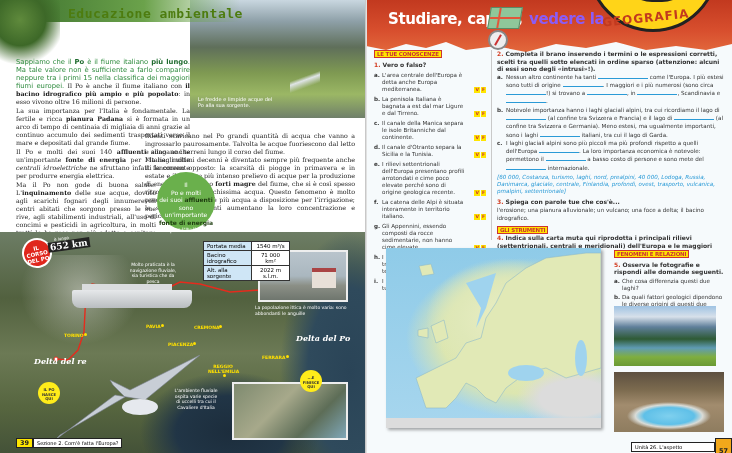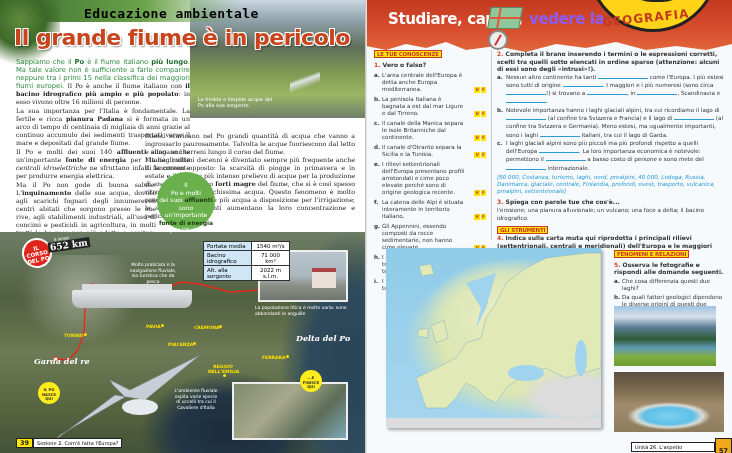--- a/index.html
+++ b/index.html
@@ -8,21 +8,21 @@
 #left{left:0;width:366px;background:#fff}
 #right{left:366px;width:366px;background:#f6fafc}
 .spine{position:absolute;left:365px;top:0;width:2px;height:453px;background:linear-gradient(90deg,#bbb,#eee);z-index:20}
 
 
 .l-photo{position:absolute;left:190px;top:0;width:176px;height:118px;background:linear-gradient(180deg,#c9d7e0 0%,#8ea0a8 18%,#5f6f5a 40%,#7f9a52 62%,#9bb765 80%,#6f7f6a 100%)}
 .l-photo .stream{position:absolute;left:100px;top:50px;width:30px;height:68px;background:linear-gradient(160deg,transparent 40%,#dfe4e6 45%,transparent 55%)}
 .l-photo .cap{position:absolute;left:8px;top:96px;font:5px "DejaVu Sans",sans-serif;color:#fff;line-height:6px;width:80px}
 .l-band{position:absolute;left:0;top:0;width:240px;height:22px;background:linear-gradient(90deg,#3a6e2c,#6ba24b 60%,rgba(120,170,90,0))}
 .l-tree{position:absolute;left:0;top:0;width:60px;height:70px;background:radial-gradient(circle at 20px 20px,#5f8a3c 0,#3d6828 40%,rgba(60,100,40,0) 70%)}
-.sec-tag{position:absolute;left:84px;top:6px;font:bold 13px "DejaVu Sans Mono",monospace;color:#000000;letter-spacing:0.5px}
+.sec-tag{position:absolute;left:68px;top:6px;font:bold 13px "DejaVu Sans Mono",monospace;color:#4d7c0f;letter-spacing:0.5px}
 .l-title{position:absolute;left:14px;top:25px;font:bold 22px "DejaVu Sans",sans-serif;color:#c7441c;letter-spacing:-0.5px;text-shadow:1px 1px 0 #fff,-1px -1px 0 #fff,1px -1px 0 #fff,-1px 1px 0 #fff,2px 2px 2px rgba(0,0,0,.4)}
 .l-text{position:absolute;left:16px;top:58px;width:174px;font-size:6.3px;line-height:8px;color:#222;text-align:justify}
 .l-text .lead{color:#2d8a3d;font-family:"DejaVu Sans",sans-serif;font-size:6.8px}
 .l-text .lead b{color:#1d6a2d}
 .l-text p{margin-bottom:1px}
 .l-text2{position:absolute;left:145px;top:132px;width:210px;font-size:6.3px;line-height:8px;color:#222;text-align:justify}
 .green-circle{position:absolute;left:157px;top:172px;width:58px;height:58px;border-radius:50%;background:#6ab04c;color:#fff;font:6px "DejaVu Sans",sans-serif;text-align:center;padding-top:9px;line-height:7.5px;z-index:3}
 .green-circle b{color:#1e3d10}
 
 
@@ -106,21 +106,20 @@
 <div class="spine"></div>
 
 <div class="page" id="left">
   <div class="l-photo">
     <div class="stream"></div>
     <div class="cap">Le fredde e limpide acque del Po alla sua sorgente.</div>
   </div>
   <div class="l-band"></div>
   <div class="l-tree"></div>
   <div class="sec-tag">Educazione ambientale</div>
-  <h1 class="l-title">Il grande fiume è in pericolo</h1>
 
   <div class="l-text">
     <p>
       <span class="lead"><span>Sappiamo che il </span><b>Po</b><span> è il fiume italiano </span><b>più lungo</b><span>. Ma tale valore non è sufficiente a farlo comparire neppure tra i primi 15 nella classifica dei maggiori fiumi europei.</span></span><span> Il Po è anche il fiume italiano con </span><b>il bacino idrografico più ampio e più popolato</b><span>: in esso vivono oltre 16 milioni di persone.</span>
     </p>
     <p><span>La sua importanza per l'Italia è fondamentale. La fertile e ricca </span><b>pianura Padana</b><span> si è formata in un arco di tempo di centinaia di migliaia di anni grazie al continuo accumulo dei sedimenti trasportati verso il mare e depositati dal grande fiume.</span></p>
     <p><span>Il Po e molti dei suoi 140 </span><b>affluenti</b><span> sono anche un'importante </span><b>fonte di energia</b><span> per l'Italia: molte </span><i>centrali idroelettriche</i><span> ne sfruttano infatti la corrente per produrre energia elettrica.</span></p>
     <p style="width:140px"><span>Ma il Po non gode di buona salute. L'</span><b>inquinamento</b><span> delle sue acque, dovuto agli scarichi fognari degli innumerevoli centri abitati che sorgono presso le sue rive, agli stabilimenti industriali, all'uso di concimi e pesticidi in agricoltura, in molti tratti lo ha reso non più adatto a ospitare forme di vita.</span></p>
     <p style="width:140px"><span>In autunno, se si verificano piogge prolungate e intense, possono verificarsi gravi </span><b>alluvioni</b><span>: gli af</span></p>
   </div>
@@ -172,21 +171,21 @@
     </div>
   <div class="map-note" style="left:255px;top:305px;width:100px;text-align:left">La popolazione ittica è molto varia: sono abbondanti le anguille</div>
   <div class="map-note" style="left:128px;top:262px;width:50px">Molto praticata è la navigazione fluviale, sia turistica che da pesca</div>
 
   <div class="city" style="left:64px;top:333px">TORINO</div>
   <div class="city" style="left:146px;top:324px">PAVIA</div>
   <div class="city" style="left:168px;top:342px">PIACENZA</div>
   <div class="city" style="left:194px;top:325px">CREMONA</div>
   <div class="city" style="left:208px;top:364px;width:30px;text-align:center">REGGIO NELL'EMILIA</div>
   <div class="city" style="left:262px;top:355px">FERRARA</div>
-  <div class="place-big" style="left:34px;top:356px">Garda del re</div>
+  <div class="place-big" style="left:34px;top:356px">Delta del re</div>
   <div class="place-big" style="left:296px;top:333px">Delta del Po</div>
 
   <div class="yellow-bub" style="left:38px;top:382px">IL PO NASCE QUI</div>
   <div class="yellow-bub" style="left:300px;top:370px">...E FINISCE QUI</div>
 
   <svg class="heron" width="150" height="90">
     <path d="M0 85 L60 40 L90 45 L145 0 L95 25 L75 35 L55 25 L58 30 L70 42 L5 80 Z" fill="#c8ced6" stroke="#7a8290" stroke-width="0.6"></path>
     <ellipse cx="85" cy="52" rx="18" ry="8" fill="#e6e9ee"></ellipse>
   </svg>
   <div class="map-note" style="left:174px;top:388px;width:44px">L'ambiente fluviale ospita varie specie di uccelli tra cui il Cavaliere d'Italia</div>

